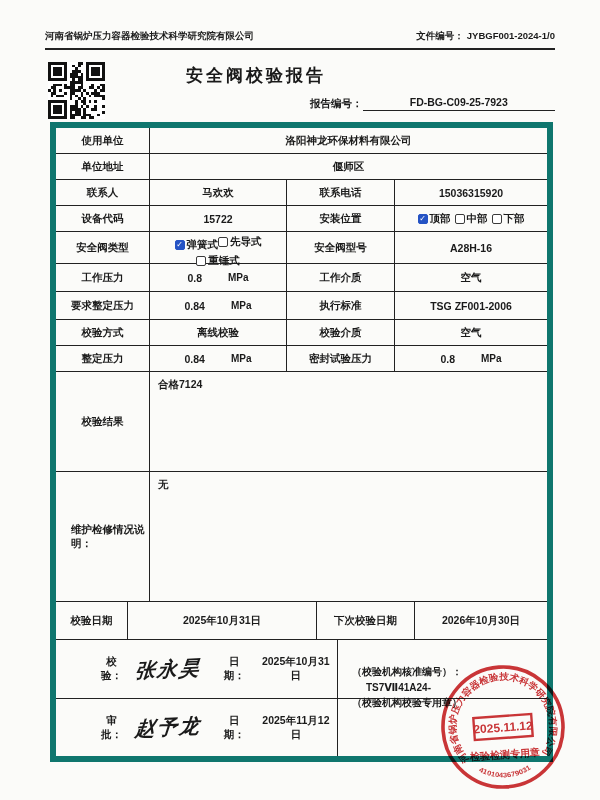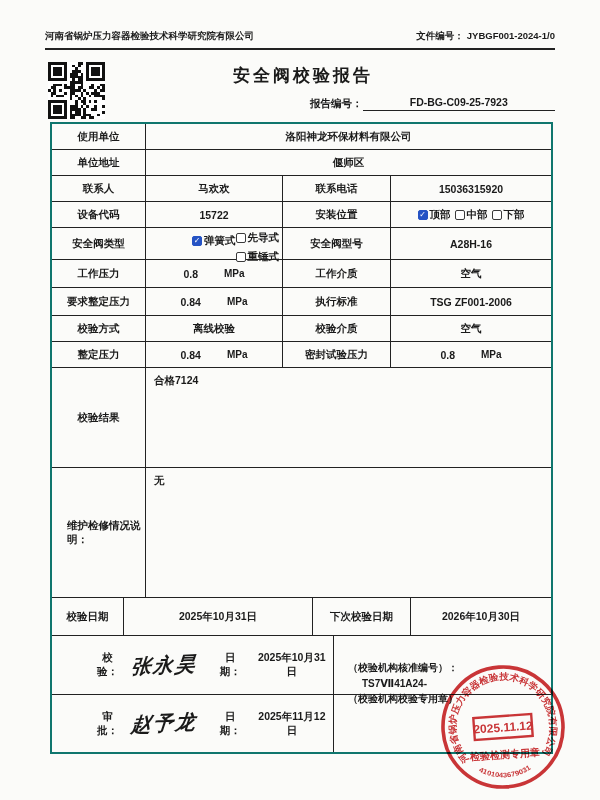--- a/index.html
+++ b/index.html
@@ -14,34 +14,34 @@
   .hdr {
     position:absolute; left:45px; top:30px; width:510px;
     display:flex; justify-content:space-between; align-items:flex-end;
     font-size:9.5px; padding-bottom:5px; border-bottom:2px solid #222;
   }
   .hdr-right { display:flex; gap:3px; }
   
   .qr { position:absolute; left:48px; top:62px; width:57px; height:57px; }
   .title {
     position:absolute; left:0; top:64px; width:512px; text-align:center;
-    font-size:17px; letter-spacing:3px;margin-left:47px;
+    font-size:17px; letter-spacing:3px;
   }
   .report-line {
     position:absolute; left:310px; top:96px; width:245px;
     display:flex; align-items:flex-end; font-size:10.5px;
   }
   .report-line .val {
     flex:1; text-align:center; border-bottom:1.5px solid #222;
     padding-bottom:2px; font-size:10.5px;
   }
   
   .doc-table {
     position:absolute; left:50px; top:122px; width:503px;
-    border:2px solid #0f766e; background:transparent;
+    border:6px solid #0f766e; background:transparent;
     font-size:10.5px;
   }
   .row { display:flex; border-bottom:1px solid #222; }
   .row:last-child { border-bottom:none; }
   .c {
     border-right:1px solid #222; display:flex; align-items:center;
     justify-content:center; text-align:center; padding:1px 3px; min-width:0;
   }
   .c:last-child { border-right:none; }
   .w1{width:94px;} .w2{width:137px;} .w3{width:108px;} .w4{flex:1;}
@@ -54,21 +54,21 @@
   .unit { font-size:10px; }
   
   .opt { display:inline-flex; align-items:center; gap:2px; white-space:nowrap; }
   .cb {
     display:inline-flex; width:10px; height:10px; border-radius:2px;
     border:1.3px solid #3a3a3a; background:#fff; align-items:center;
     justify-content:center; flex:none;
   }
   .cb.checked { background:#2553c4; border-color:#2553c4; color:#fff; }
   .cb.checked::after { content:"✓"; font-size:8px; line-height:1; }
-  .wrapcell { display:block; line-height:1.5; padding-top:2px;text-align:right; }
+  .wrapcell { display:block; line-height:1.5; padding-top:2px; }
   
   .sig-cell { justify-content:flex-start; padding-left:40px !important; gap:8px; }
   .sig-name {
     font-family:"DejaVu Serif","Liberation Serif",serif; font-style:italic;
     font-size:20px; letter-spacing:2px; transform:rotate(-3deg) skewX(-8deg);
     white-space:nowrap; margin-right:6px;
   }
   .sig-date-label { margin-left:4px; }
   .org-cell {
     flex-direction:column; align-items:flex-start !important;

